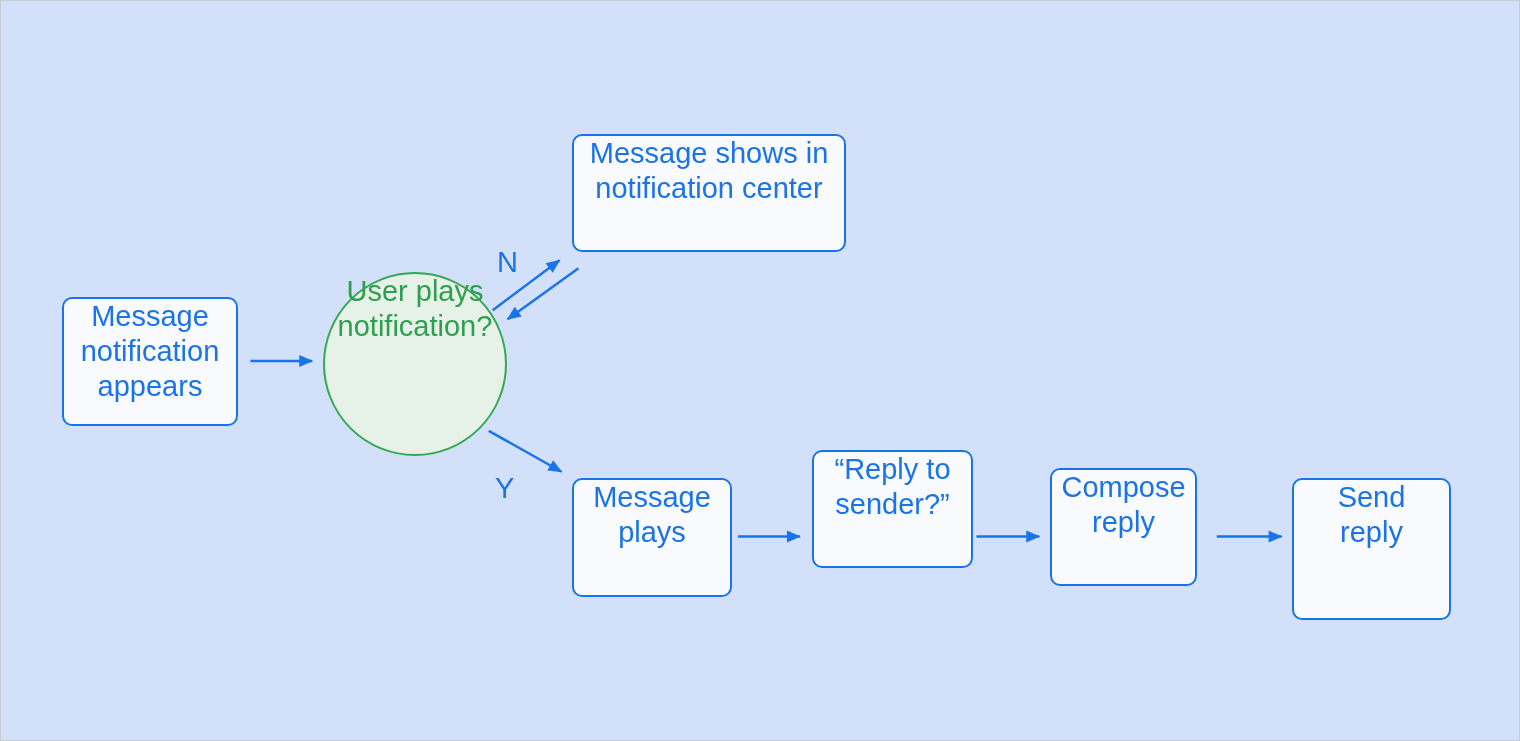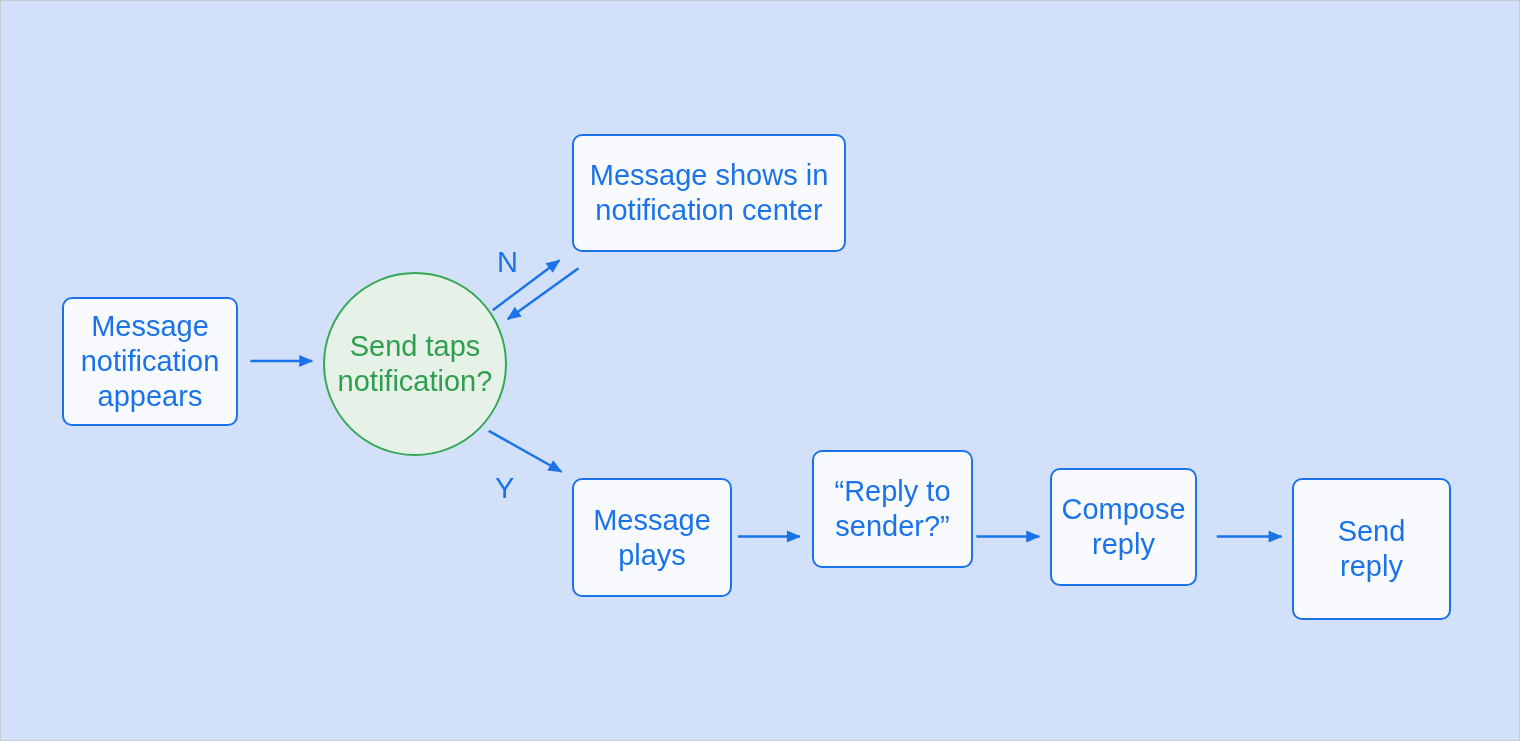--- a/index.html
+++ b/index.html
@@ -31,21 +31,20 @@
     fill: none;
   }
   .node {
     position: absolute;
     box-sizing: border-box;
     border: 2px solid var(--node-border, #1a73e8);
     background: var(--node-fill, #f8fafd);
     color: var(--node-text, #1a73e8);
     border-radius: 10px;
     display: flex;
-    align-items: center;
     justify-content: center;
     text-align: center;
     font-size: 29px;
     line-height: 35px;
   }
   .node .label {
     white-space: pre-line;
   }
   .node.decision {
     border-radius: 50%;
@@ -89,21 +88,21 @@
     <line class="edge-line" x1="1218" y1="537" x2="1283" y2="537" marker-end="url(#arrowhead)"></line>
   </svg>
 
   <div class="node" id="node-start">
     <span class="label">Message
 notification
 appears</span>
   </div>
 
   <div class="node decision" id="node-decision">
-    <span class="label">Send taps
+    <span class="label">User plays
 notification?</span>
   </div>
 
   <div class="node" id="node-notification-center">
     <span class="label">Message shows in
 notification center</span>
   </div>
 
   <div class="node" id="node-message-plays">
     <span class="label">Message

